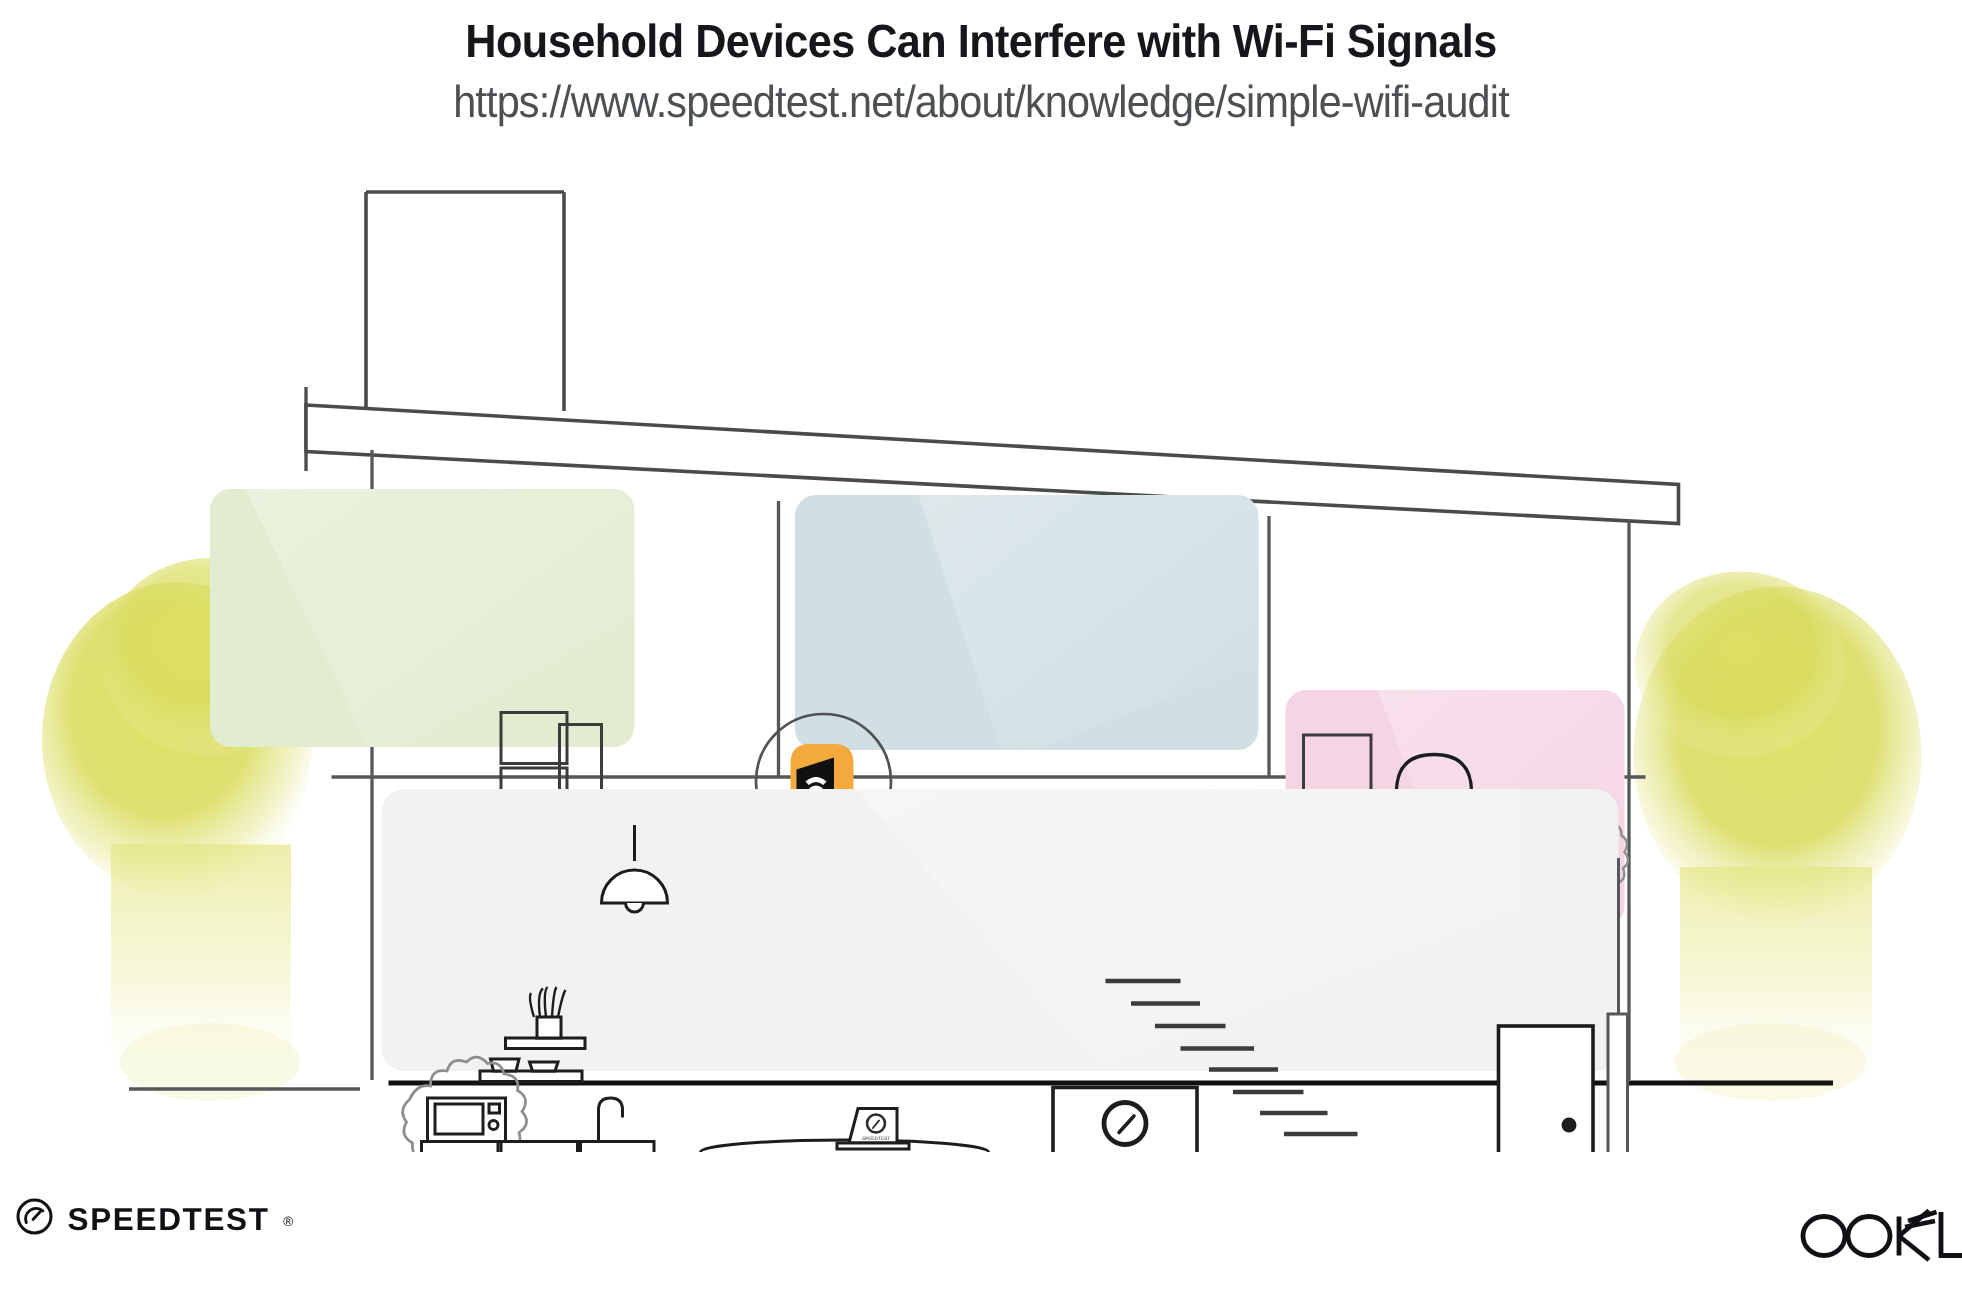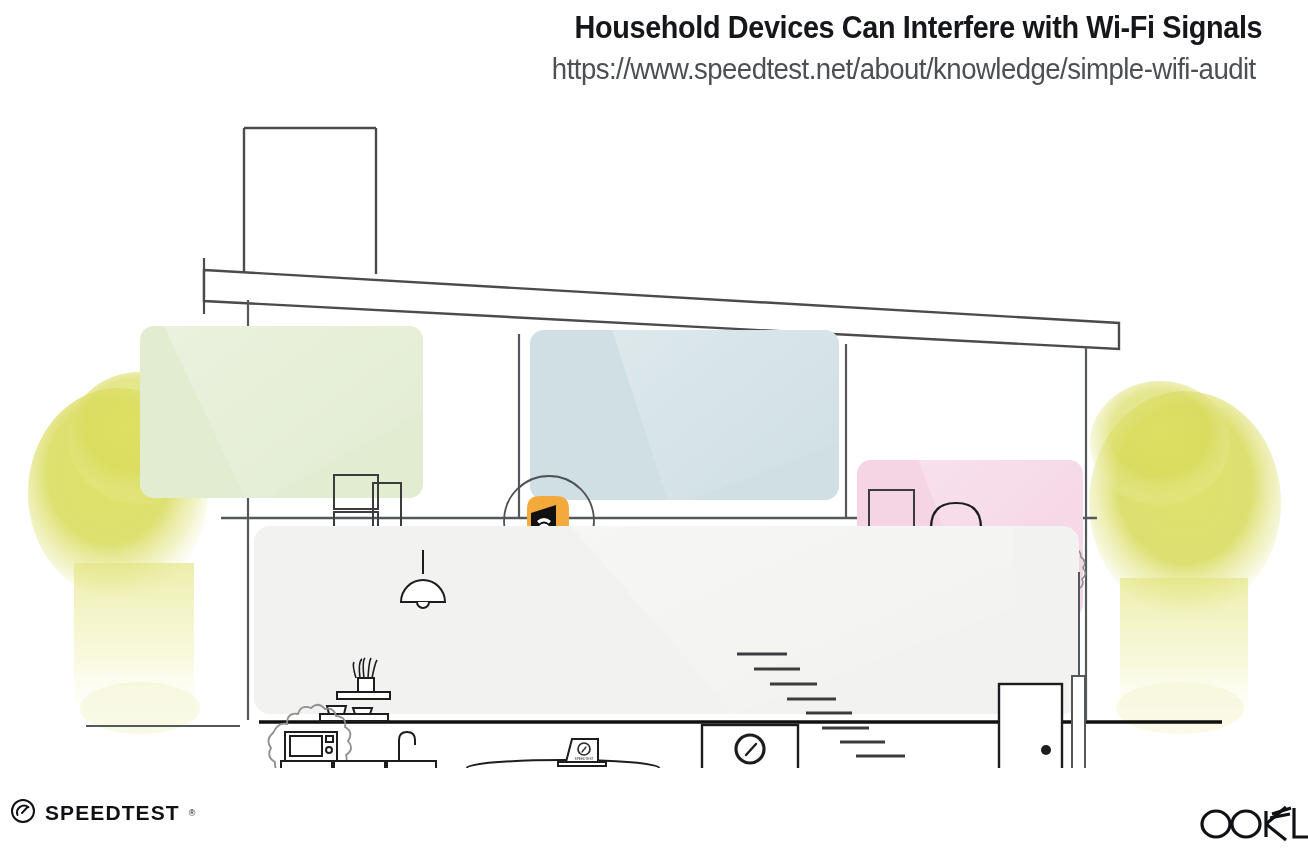--- a/index.html
+++ b/index.html
@@ -5,21 +5,21 @@
 <style>
   html,body{margin:0;padding:0;}
   body{
     width:1308px;height:861px;background:#ffffff;
     font-family:"Liberation Sans", sans-serif;
     overflow:hidden;position:relative;
   }
   .page{position:relative;width:1308px;height:861px;}
 
   
-  .header{position:absolute;left:0;top:0;width:1308px;text-align:right;}
+  .header{position:absolute;left:0;top:0;width:1308px;text-align:center;}
   .title{
     font-family:"Liberation Sans", sans-serif;
     font-weight:bold;font-size:31px;color:#15171a;
     letter-spacing:-0.4px;margin-top:10px;
     transform:scaleX(0.93);
   }
   .subtitle{
     font-family:"Liberation Sans", sans-serif;
     font-weight:400;font-size:30px;color:#4c5053;
     letter-spacing:-0.6px;margin-top:6px;

